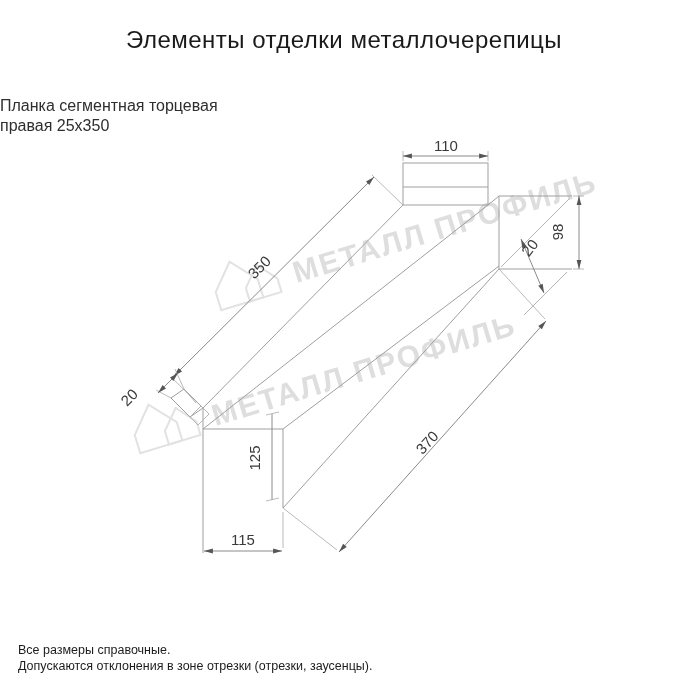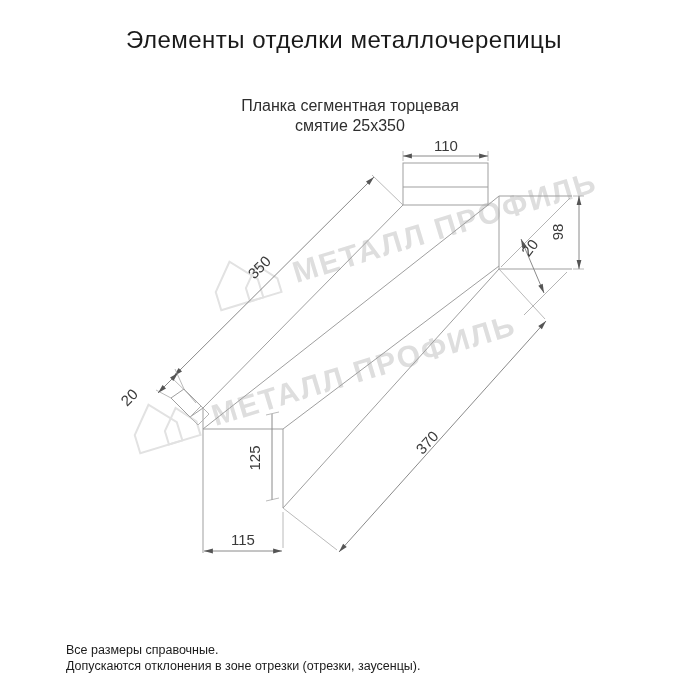--- a/index.html
+++ b/index.html
@@ -5,44 +5,44 @@
   html,body{margin:0;padding:0;}
   body{
     width:700px;height:700px;background:#ffffff;position:relative;overflow:hidden;
     font-family:"Liberation Sans", sans-serif;
   }
   .page-title{
     position:absolute;top:26px;left:0;width:688px;text-align:center;
     font-size:24px;color:#1a1a1a;letter-spacing:0.5px;
   }
   .subtitle{
-    position:absolute;top:96px;left:0;width:700px;text-align:center;
+    position:absolute;top:96px;left:0;width:700px;text-align:left;
     font-size:16px;color:#2e2e2e;line-height:20px;
   }
   .footer{
     position:absolute;left:18px;bottom:26px;
-    font-size:12.5px;color:#1c1c1c;line-height:16px;margin-left:48px;
+    font-size:12.5px;color:#1c1c1c;line-height:16px;
   }
   svg.drawing{position:absolute;left:0;top:0;}
   .outline{stroke:#9f9f9f;stroke-width:1;fill:none;}
   .outline-light{stroke:#b5b5b5;stroke-width:1;fill:none;}
   .dimline{stroke:#8a8a8a;stroke-width:1;fill:none;}
   .extline{stroke:#a8a8a8;stroke-width:0.8;fill:none;}
   .dimtext{font-size:15px;fill:#3a3a3a;}
   .wm-text{font-size:30px;font-weight:700;fill:#dedede;letter-spacing:2px;}
   .wm-shape{stroke:#e2e2e2;stroke-width:2;fill:none;}
 </style>
 </head>
 <body>
 
 <div class="page-title">Элементы отделки металлочерепицы</div>
 
 <div class="subtitle">
   <div>Планка сегментная торцевая</div>
-  <div>смятие 25x350</div>
+  <div>правая 25x350</div>
 </div>
 
 <svg class="drawing" width="700" height="700" viewBox="0 0 700 700">
   <defs>
     <marker id="arr" viewBox="0 0 10 6" refX="9.4" refY="3" markerWidth="10" markerHeight="6" orient="auto-start-reverse">
       <path d="M0.5,0.6 L9.4,3 L0.5,5.4 Z" fill="#555"></path>
     </marker>
   </defs>
 
   <g transform="translate(211,304) rotate(-17)">

